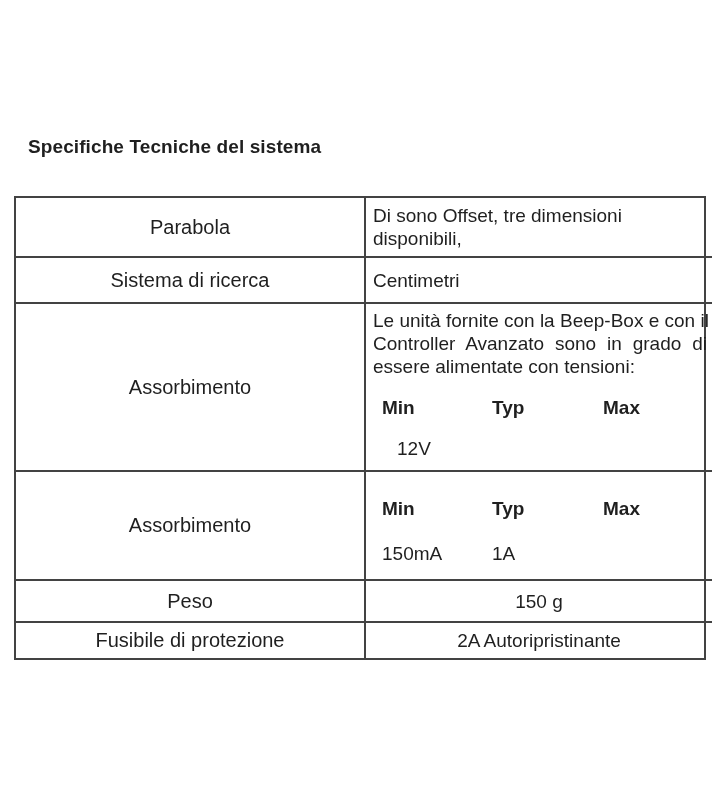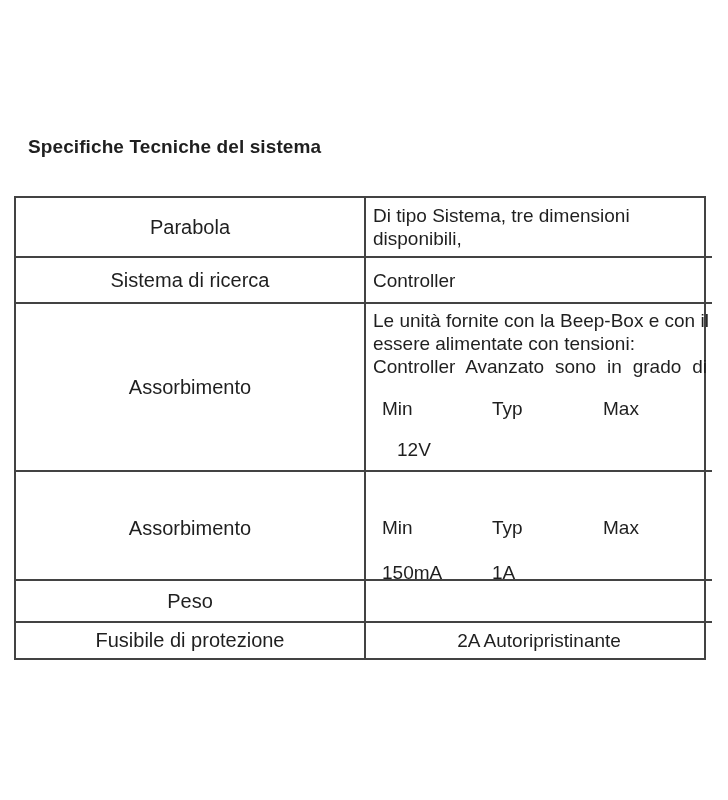--- a/index.html
+++ b/index.html
@@ -75,50 +75,50 @@
     text-align-last:justify;
   }
   .pad-top-r3{padding-top:5px;}
   .pad-top-r4{padding-top:25px;}
   .spec-grid{
     display:grid;
     grid-template-columns:110px 111px auto;
     margin-left:9px;
     white-space:nowrap;
   }
-  .spec-grid.head{font-weight:normal;margin-top:19px;}
+  .spec-grid.head{font-weight:bold;}
   .r3-head{margin-top:18px;}
   .r3-vals{margin-top:18px;margin-left:24px;}
   .r4-vals{margin-top:22px;}
 </style>
 </head>
 <body>
 
 <h1 class="title">Specifiche Tecniche del sistema</h1>
 
 <div class="spec-table">
 
   <div class="t-row">
     <div class="cell-l">Parabola</div>
     <div class="cell-r v-center">
-      <div>Di tipo Sistema, tre dimensioni disponibili,</div>
+      <div>Di sono Offset, tre dimensioni disponibili,</div>
     </div>
   </div>
 
   <div class="t-row">
     <div class="cell-l">Sistema di ricerca</div>
-    <div class="cell-r v-center">Controller</div>
+    <div class="cell-r v-center">Centimetri</div>
   </div>
 
   <div class="t-row">
     <div class="cell-l">Assorbimento</div>
     <div class="cell-r pad-top-r3">
       <div class="para-line just">Le unità fornite con la Beep-Box e con il</div>
+      <div class="para-line just">Controller Avanzato sono in grado di</div>
       <div class="para-line">essere alimentate con tensioni:</div>
-      <div class="para-line just">Controller Avanzato sono in grado di</div>
       <div class="spec-grid head r3-head">
         <span>Min</span>
         <span>Typ</span>
         <span>Max</span>
       </div>
       <div class="spec-grid r3-vals">
         <span>12V</span>
         <span></span>
       </div>
     </div>
@@ -134,20 +134,21 @@
       </div>
       <div class="spec-grid r4-vals">
         <span>150mA</span>
         <span>1A</span>
       </div>
     </div>
   </div>
 
   <div class="t-row">
     <div class="cell-l">Peso</div>
+    <div class="cell-r v-center h-center">150 g</div>
   </div>
 
   <div class="t-row">
     <div class="cell-l">Fusibile di protezione</div>
     <div class="cell-r v-center h-center">2A Autoripristinante</div>
   </div>
 
 </div>
 
 </body></html>

